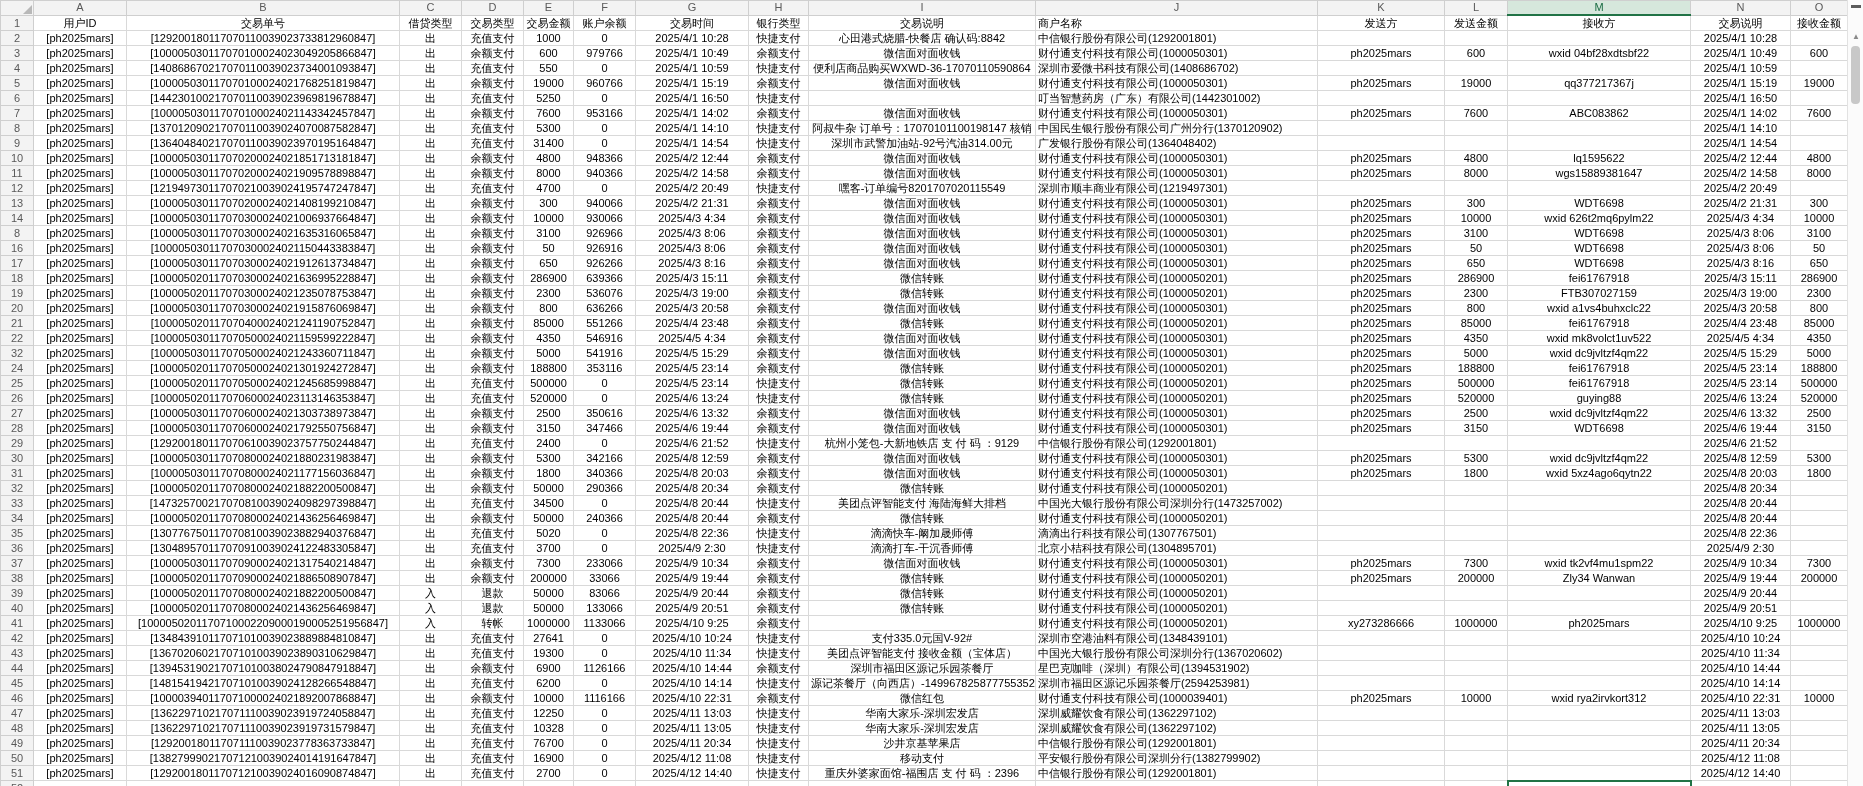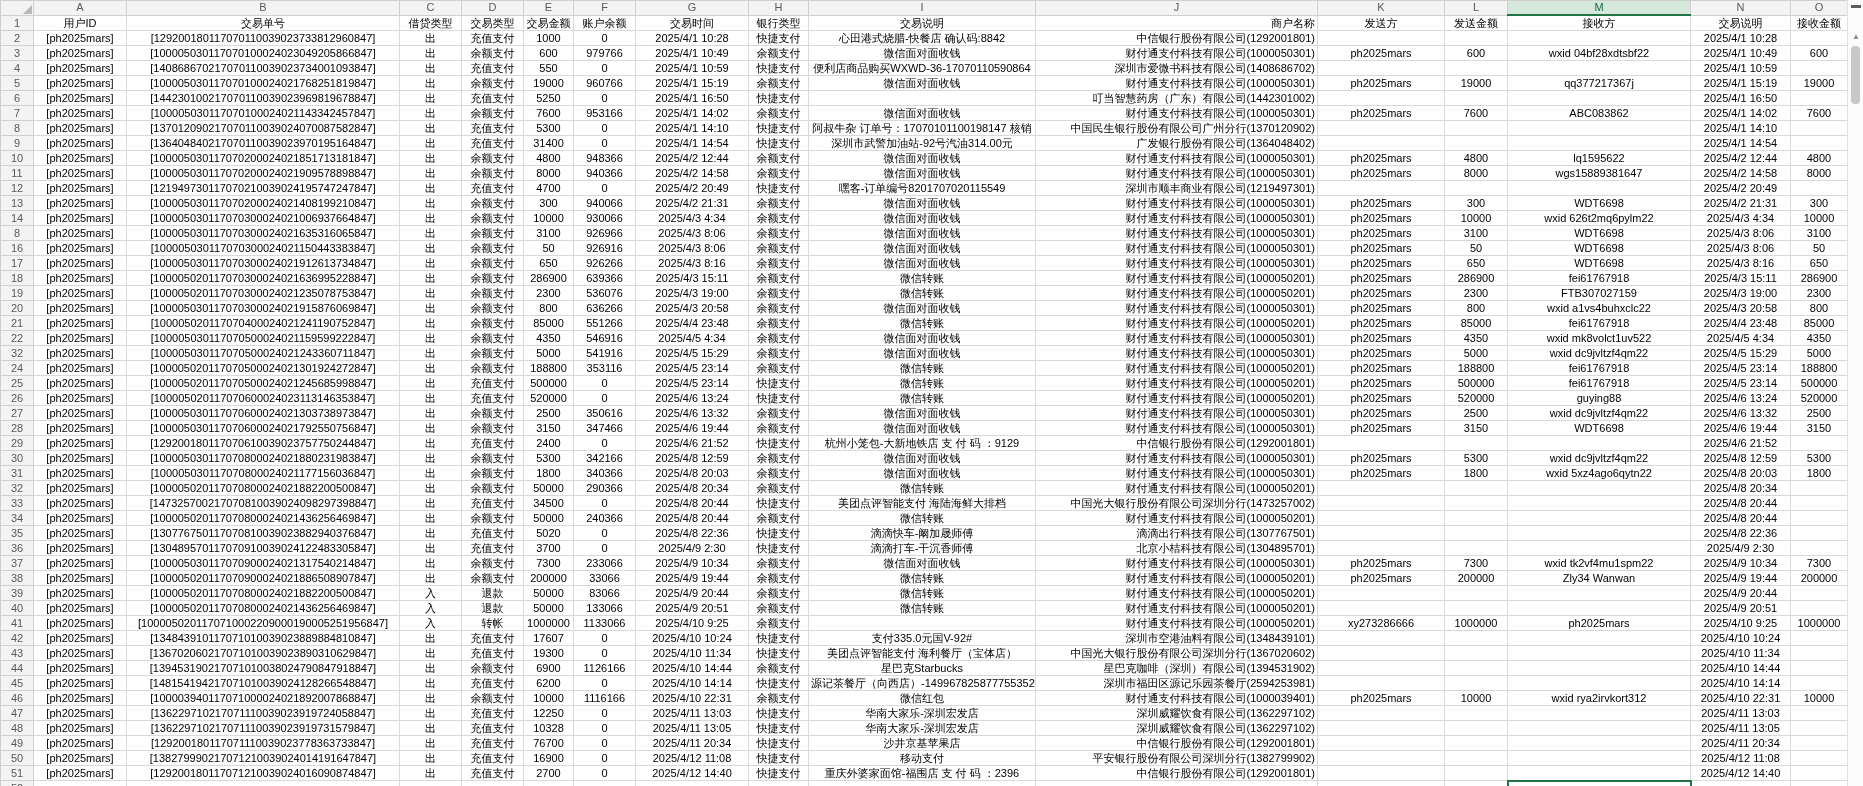--- a/index.html
+++ b/index.html
@@ -32,21 +32,21 @@
   thead th.corner{position:relative;}
   .corner-tri{
     position:absolute;right:1px;bottom:1px;width:0;height:0;
     border-left:9px solid transparent;border-bottom:9px solid #b8b8b8;
   }
   tbody th{
     background:var(--hdr-bg);border:1px solid var(--hdr-border);
     color:#595959;text-align:center;font-weight:normal;
   }
   tbody td{border:1px solid var(--grid);text-align:center;background:#fff;}
-  tbody td.ar{text-align:right;}
+  tbody td.ar{text-align:left;}
   tr.sliver th,tr.sliver td{height:7px;line-height:14px;}
   td.active-cell{border:2px solid var(--sel-green);border-bottom:none;}
   .vscroll{
     position:absolute;top:0;right:0;width:16px;height:786px;
     background:#fbfbfb;border-left:1px solid #e2e2e2;box-sizing:border-box;
   }
   .vsplit{position:absolute;top:5px;left:3px;width:10px;height:3px;background:#5c5c5c;}
   .varrow{
     position:absolute;top:30px;left:0;width:16px;height:14px;text-align:center;
     color:#8a8a8a;font-size:8px;line-height:14px;
@@ -834,21 +834,21 @@
           <td>ph2025mars</td>
           <td>2025/4/10 9:25</td>
           <td>1000000</td>
         </tr>
         <tr>
           <th>42</th>
           <td>[ph2025mars]</td>
           <td>[134843910117071010039023889884810847]</td>
           <td>出</td>
           <td>充值支付</td>
-          <td>17607</td>
+          <td>27641</td>
           <td>0</td>
           <td>2025/4/10 10:24</td>
           <td>快捷支付</td>
           <td>支付335.0元国V-92#</td>
           <td class="ar">深圳市空港油料有限公司(1348439101)</td>
           <td></td>
           <td></td>
           <td></td>
           <td>2025/4/10 10:24</td>
           <td></td>
@@ -856,39 +856,39 @@
         <tr>
           <th>43</th>
           <td>[ph2025mars]</td>
           <td>[136702060217071010039023890310629847]</td>
           <td>出</td>
           <td>充值支付</td>
           <td>19300</td>
           <td>0</td>
           <td>2025/4/10 11:34</td>
           <td>快捷支付</td>
-          <td>美团点评智能支付 海利餐厅（宝体店）</td>
+          <td>美团点评智能支付 接收金额（宝体店）</td>
           <td class="ar">中国光大银行股份有限公司深圳分行(1367020602)</td>
           <td></td>
           <td></td>
           <td></td>
           <td>2025/4/10 11:34</td>
           <td></td>
         </tr>
         <tr>
           <th>44</th>
           <td>[ph2025mars]</td>
           <td>[139453190217071010038024790847918847]</td>
           <td>出</td>
           <td>余额支付</td>
           <td>6900</td>
           <td>1126166</td>
           <td>2025/4/10 14:44</td>
           <td>余额支付</td>
-          <td>星巴克Starbucks</td>
+          <td>深圳市福田区源记乐园茶餐厅</td>
           <td class="ar">星巴克咖啡（深圳）有限公司(1394531902)</td>
           <td></td>
           <td></td>
           <td></td>
           <td>2025/4/10 14:44</td>
           <td></td>
         </tr>
         <tr>
           <th>45</th>
           <td>[ph2025mars]</td>

